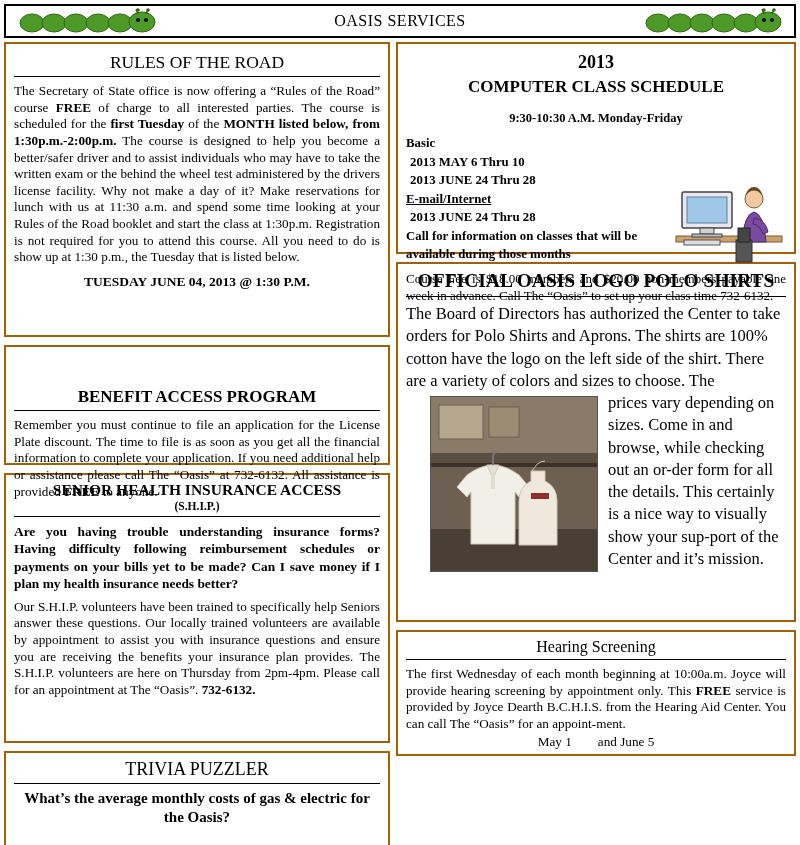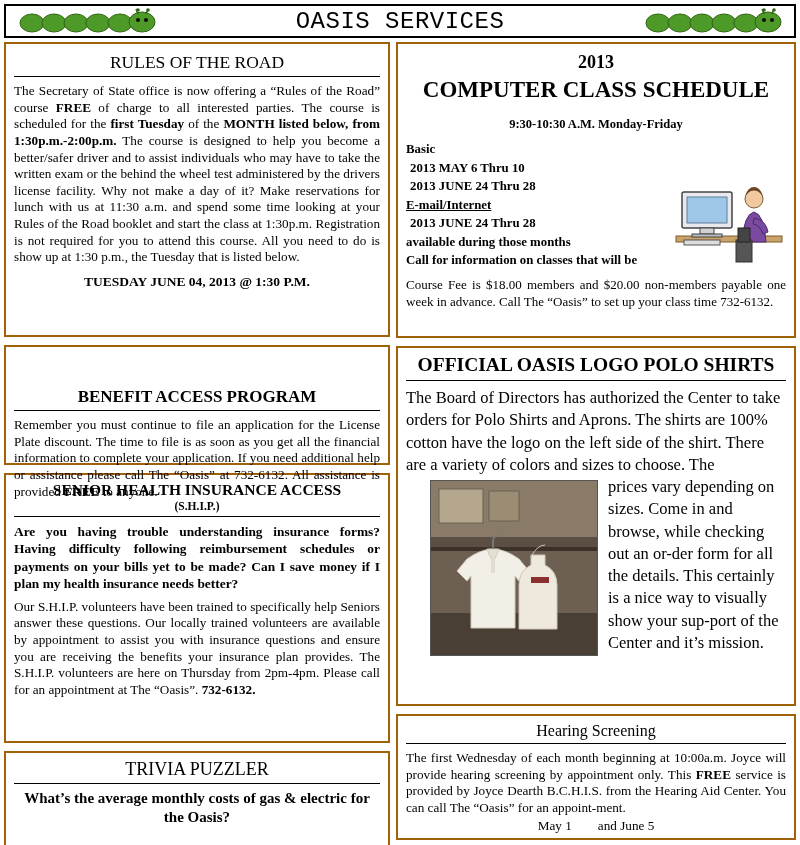--- a/index.html
+++ b/index.html
@@ -30,22 +30,22 @@
     height: 34px;
     border: 2px solid #000;
     box-sizing: border-box;
     display: flex;
     align-items: center;
     justify-content: space-between;
     padding: 0 6px;
     background: #fff;
   }
   .masthead-title {
-    font-family: Liberation Mono, monospace;
-    font-size: 24px;
+    font-family: Liberation Serif, serif;
+    font-size: 16px;
     letter-spacing: 0.5px;
     white-space: nowrap;
   }
   .caterpillar {
     display: flex;
     align-items: center;
     height: 26px;
   }
   .caterpillar svg { display: block; }
 
@@ -154,31 +154,31 @@
     line-height: 1.25;
   }
   #box-trivia .tr-ans {
     text-align: center;
     font-weight: bold;
     font-size: 12px;
     margin-top: 15px;
   }
 
   
-  #box-computer { height: 296px; position: relative; }
+  #box-computer { height: 212px; position: relative; }
   #box-computer .yr {
     text-align: center;
     font-weight: bold;
     font-size: 18px;
     margin-top: 2px;
   }
   #box-computer .cc-title {
     text-align: center;
     font-weight: bold;
-    font-size: 23px;
+    font-size: 17px;
     margin-top: 4px;
   }
   #box-computer .cc-time {
     text-align: center;
     font-weight: bold;
     font-size: 12.5px;
     margin-top: 14px;
     margin-bottom: 8px;
   }
   .cc-list { font-size: 12.8px; line-height: 1.45; }
@@ -330,22 +330,22 @@
       <div class="yr">2013</div>
       <div class="cc-title">COMPUTER CLASS  SCHEDULE</div>
       <div class="cc-time">9:30-10:30 A.M. Monday-Friday</div>
 
       <div class="cc-list">
         <div class="cc-lbl">Basic</div>
         <div class="cc-item">2013   MAY 6 Thru  10</div>
         <div class="cc-item">2013   JUNE 24 Thru 28</div>
         <div class="cc-lbl-u">E-mail/Internet</div>
         <div class="cc-item">2013  JUNE 24 Thru 28</div>
+        <div class="cc-note">Call for information on classes that will be</div>
         <div class="cc-note">available during those months</div>
-        <div class="cc-note">Call for information on classes that will be</div>
       </div>
 
       <p class="cc-fee">Course Fee is $18.00 members and $20.00 non-members payable one week in advance.  Call The “Oasis” to set up your class time 732-6132.</p>
 
       <span class="computer-art">
         <svg width="110" height="92" viewBox="0 0 110 92">
 
           <rect x="2" y="62" width="106" height="6" fill="#c9a36a" stroke="#7a5c2e"></rect>
 
           <rect x="8" y="18" width="50" height="36" rx="2" fill="#e8e8ee" stroke="#444" stroke-width="1.5"></rect>

